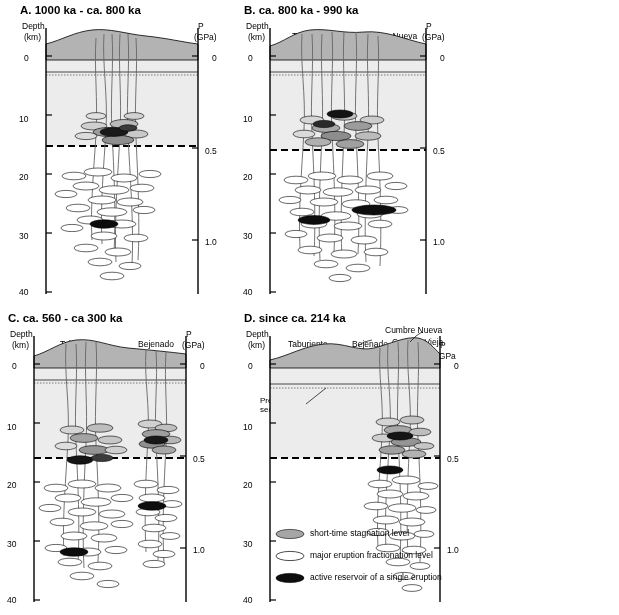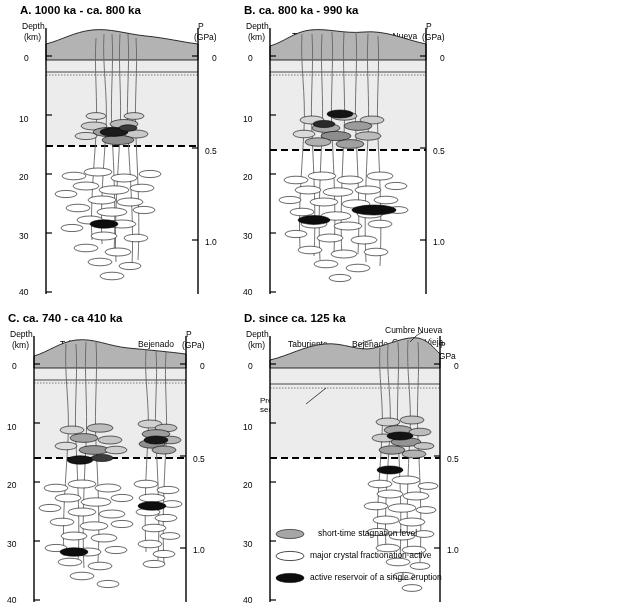--- a/index.html
+++ b/index.html
@@ -208,21 +208,21 @@
           <ellipse cx="86" cy="260" rx="12" ry="3.8"></ellipse>
         <ellipse cx="118" cy="264" rx="12" ry="3.8"></ellipse>
           <ellipse cx="100" cy="274" rx="11" ry="3.6"></ellipse>
       </g>
       <ellipse cx="74" cy="216" rx="16" ry="4.4" fill="#0d0d0d" stroke="#000" stroke-width="0.6"></ellipse>
       <ellipse cx="134" cy="206" rx="22" ry="5" fill="#0d0d0d" stroke="#000" stroke-width="0.6"></ellipse>
     </svg>
   </div>
 
   <div class="panel" style="left:4px;top:312px;width:228px;height:300px;">
-    <div class="panel-title" style="position:absolute;left:4px;top:0px;">C. ca. 740 - ca 410 ka</div>
+    <div class="panel-title" style="position:absolute;left:4px;top:0px;">C. ca. 560 - ca 300 ka</div>
     <div class="axis-label" style="position:absolute;left:6px;top:17px;">Depth</div>
     <div class="axis-label" style="position:absolute;left:8px;top:28px;">(km)</div>
     <div class="axis-label" style="position:absolute;left:182px;top:17px;">P</div>
     <div class="axis-label" style="position:absolute;left:178px;top:28px;">(GPa)</div>
     <div class="vol-name" style="position:absolute;left:56px;top:27px;">Taburiente</div>
     <div class="vol-name" style="position:absolute;left:134px;top:27px;">Bejenado</div>
 
     <div class="tick" style="position:absolute;left:8px;top:49px;">0</div>
     <div class="tick" style="position:absolute;left:3px;top:110px;">10</div>
     <div class="tick" style="position:absolute;left:3px;top:168px;">20</div>
@@ -320,21 +320,21 @@
         <ellipse cx="146" cy="232" rx="12" ry="3.8"></ellipse>
           <ellipse cx="160" cy="242" rx="11" ry="3.6"></ellipse>
         <ellipse cx="150" cy="252" rx="11" ry="3.6"></ellipse>
       </g>
       <ellipse cx="70" cy="240" rx="14" ry="4.2" fill="#0d0d0d" stroke="#000" stroke-width="0.6"></ellipse>
       <ellipse cx="148" cy="194" rx="14" ry="4.2" fill="#0d0d0d" stroke="#000" stroke-width="0.6"></ellipse>
     </svg>
   </div>
 
   <div class="panel" style="left:240px;top:312px;width:236px;height:300px;">
-    <div class="panel-title" style="position:absolute;left:4px;top:0px;">D. since ca. 125 ka</div>
+    <div class="panel-title" style="position:absolute;left:4px;top:0px;">D. since ca. 214 ka</div>
     <div class="axis-label" style="position:absolute;left:6px;top:17px;">Depth</div>
     <div class="axis-label" style="position:absolute;left:8px;top:28px;">(km)</div>
     <div class="axis-label" style="position:absolute;left:200px;top:28px;">P</div>
     <div class="axis-label" style="position:absolute;left:196px;top:39px;">(GPa</div>
 
     <div class="vol-name" style="position:absolute;left:48px;top:27px;">Taburiente</div>
     <div class="vol-name" style="position:absolute;left:112px;top:27px;">Bejenado</div>
     <div class="vol-name" style="position:absolute;left:152px;top:25px;">Cumbre Vieja</div>
     <div class="vol-name" style="position:absolute;left:145px;top:13px;">Cumbre Nueva</div>
 
@@ -421,18 +421,18 @@
           <ellipse cx="164" cy="264" rx="11" ry="3.6"></ellipse>
         <ellipse cx="172" cy="276" rx="10" ry="3.4"></ellipse>
       </g>
       <ellipse cx="150" cy="158" rx="13" ry="4" fill="#0d0d0d" stroke="#000" stroke-width="0.6"></ellipse>
 
       <ellipse cx="50" cy="222" rx="14" ry="4.6" fill="#a6a6a6" stroke="#000" stroke-width="0.6"></ellipse>
       <ellipse cx="50" cy="244" rx="14" ry="4.6" fill="#ffffff" stroke="#000" stroke-width="0.7"></ellipse>
       <ellipse cx="50" cy="266" rx="14" ry="4.6" fill="#0d0d0d" stroke="#000" stroke-width="0.6"></ellipse>
     </svg>
 
-    <div class="legend-text" style="position:absolute;left:78px;top:216px;">short-time stagnation level</div>
-    <div class="legend-text" style="position:absolute;left:70px;top:238px;">major crystal fractionation active</div>
+    <div class="legend-text" style="position:absolute;left:70px;top:216px;">short-time stagnation level</div>
+    <div class="legend-text" style="position:absolute;left:70px;top:238px;">major eruption fractionation level</div>
     <div class="legend-text" style="position:absolute;left:70px;top:260px;">active reservoir of a single eruption</div>
   </div>
 
 </div>
 
 </body></html>

